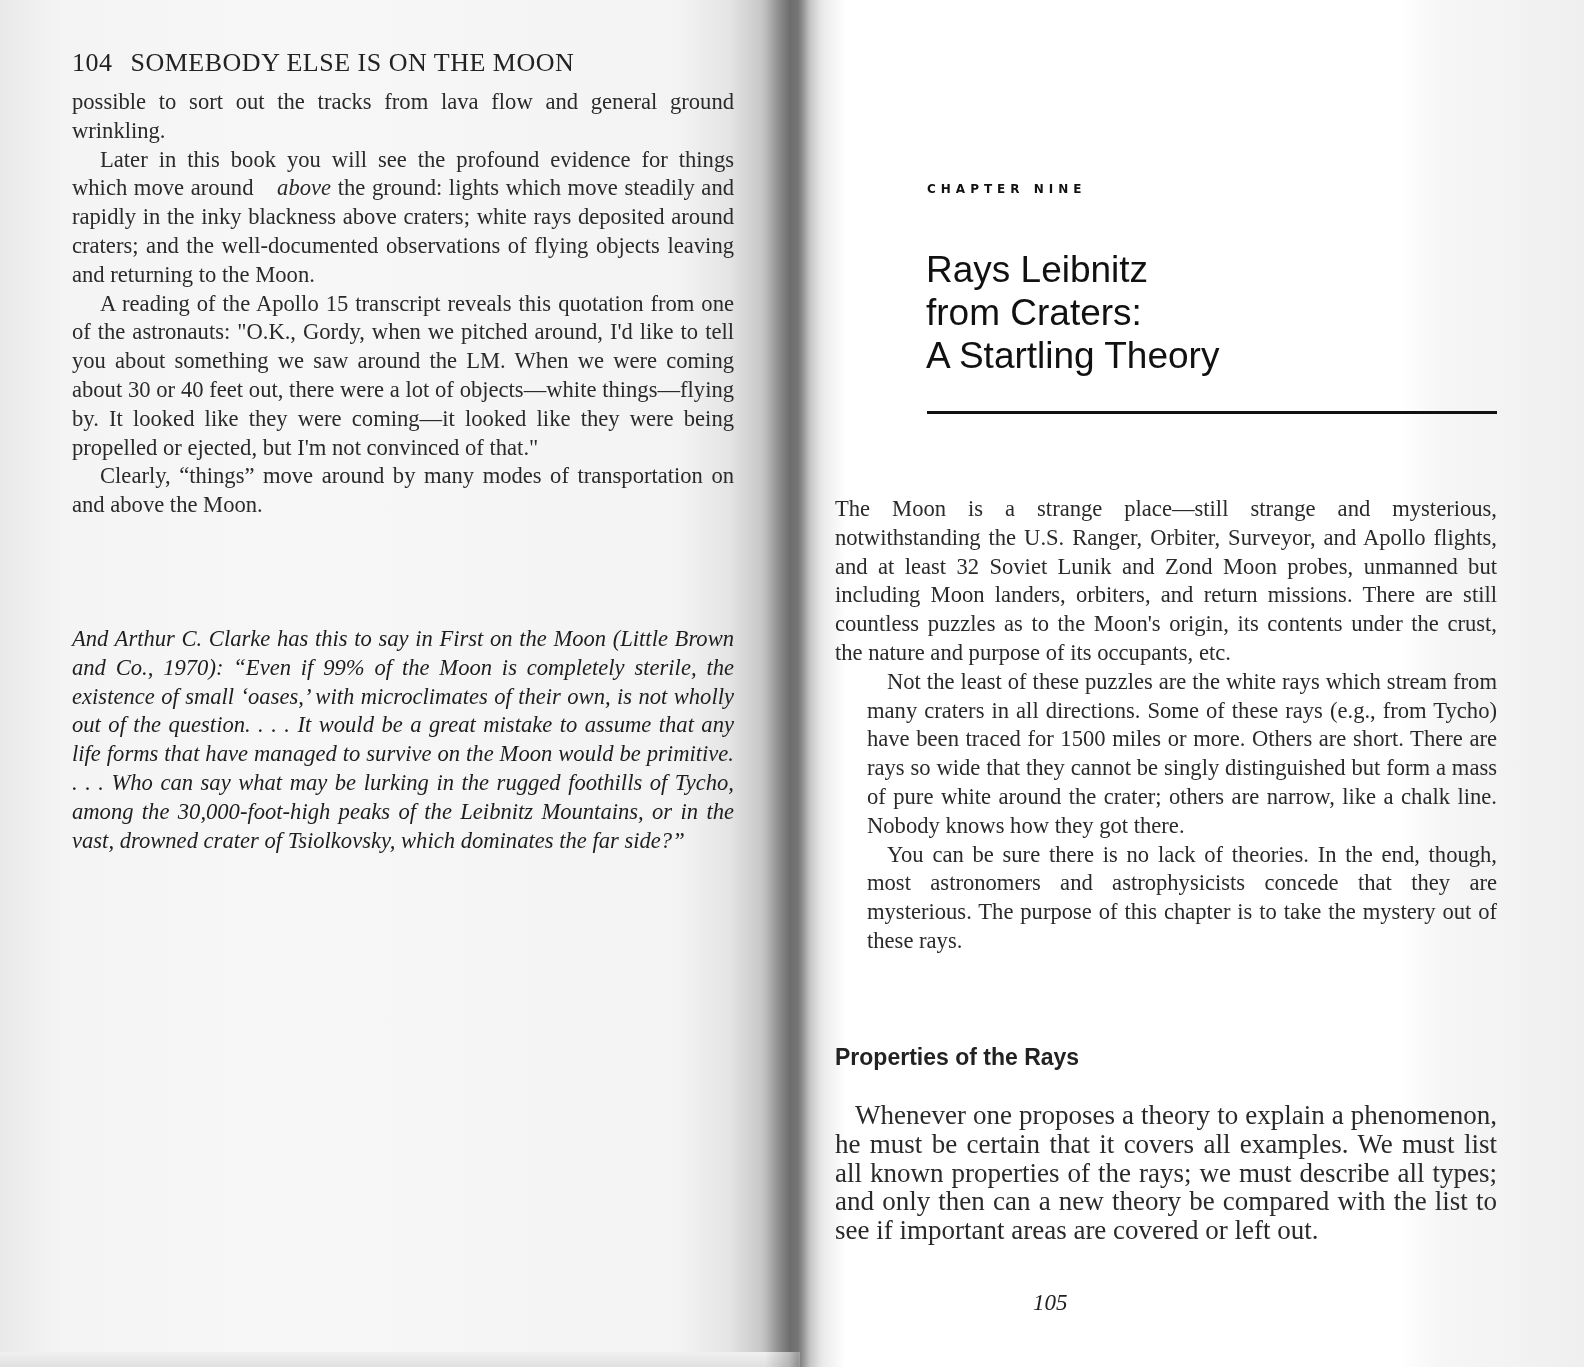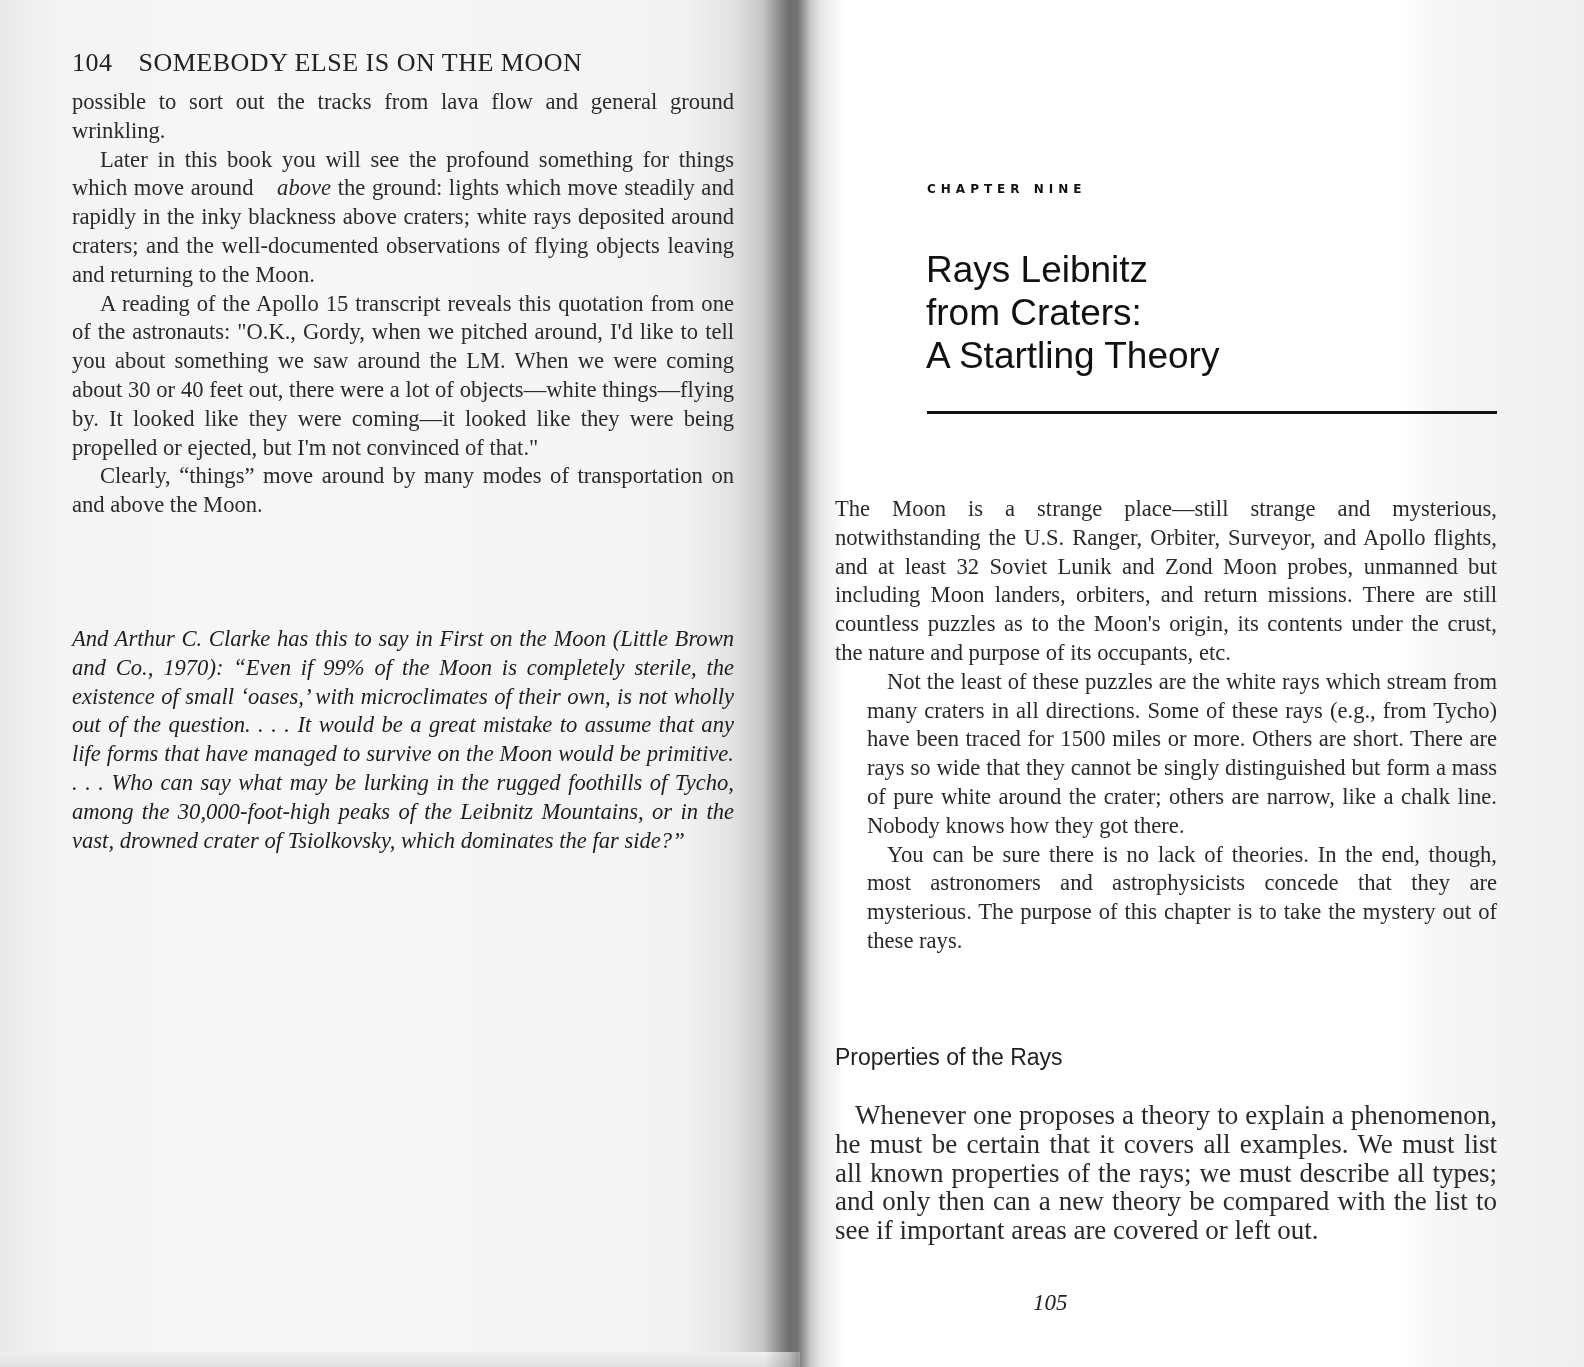--- a/index.html
+++ b/index.html
@@ -49,21 +49,21 @@
 
   
   .running-head {
     position: absolute;
     left: 72px; top: 48px;
     font-size: 26px;
     letter-spacing: 0.5px;
     color: #222;
     white-space: nowrap;
   }
-  .running-head .pnum { margin-right: 26px; }
+  .running-head .pnum { margin-right: 18px; }
 
   .body-left {
     position: absolute;
     left: 72px; top: 88px;
     width: 662px;
     font-size: 22.6px;
     line-height: 28.8px;
     text-align: justify;
     color: #2a2a2a;
   }
@@ -125,20 +125,21 @@
   .body-right p { margin: 0; }
   .body-right p.indent { text-indent: 20px; margin-left: 32px; }
 
   .section-heading {
     position: absolute;
     left: 835px; top: 1044px;
     font-family: "Liberation Sans", "DejaVu Sans", sans-serif;
     font-size: 23px;
     color: #222;
     white-space: nowrap;
+    font-weight: bold;
   }
   .body-right-2 {
     position: absolute;
     left: 835px; top: 1101px;
     width: 662px;
     font-size: 27px;
     line-height: 28.8px;
     text-align: justify;
     color: #2a2a2a;
   }
@@ -158,21 +159,21 @@
 
 <div class="spread">
 
   <div class="page-left">
     <div class="running-head">
       <span class="pnum">104</span><span>SOMEBODY ELSE IS ON THE MOON</span>
     </div>
 
     <div class="body-left">
       <p>possible to sort out the tracks from lava flow and general ground wrinkling.</p>
-      <p class="indent"><span>Later in this book you will see the profound something for things which move around </span><em>above</em><span> the ground: lights which move steadily and rapidly in the inky blackness above craters; white rays deposited around craters; and the well-documented observations of flying objects leaving and returning to the Moon.</span></p>
+      <p class="indent"><span>Later in this book you will see the profound evidence for things which move around </span><em>above</em><span> the ground: lights which move steadily and rapidly in the inky blackness above craters; white rays deposited around craters; and the well-documented observations of flying objects leaving and returning to the Moon.</span></p>
       <p class="indent">A reading of the Apollo 15 transcript reveals this quotation from one of the astronauts: "O.K., Gordy, when we pitched around, I'd like to tell you about something we saw around the LM. When we were coming about 30 or 40 feet out, there were a lot of objects—white things—flying by. It looked like they were coming—it looked like they were being propelled or ejected, but I'm not convinced of that."</p>
       <p class="indent">Clearly, “things” move around by many modes of transportation on and above the Moon.</p>
     </div>
 
     <div class="quote-block">
       <p>And Arthur C. Clarke has this to say in First on the Moon (Little Brown and Co., 1970): “Even if 99% of the Moon is completely sterile, the existence of small ‘oases,’ with microclimates of their own, is not wholly out of the question. . . . It would be a great mistake to assume that any life forms that have managed to survive on the Moon would be primitive. . . . Who can say what may be lurking in the rugged foothills of Tycho, among the 30,000-foot-high peaks of the Leibnitz Mountains, or in the vast, drowned crater of Tsiolkovsky, which dominates the far side?”</p>
     </div>
 
     <div class="bottom-edge"></div>
   </div>

